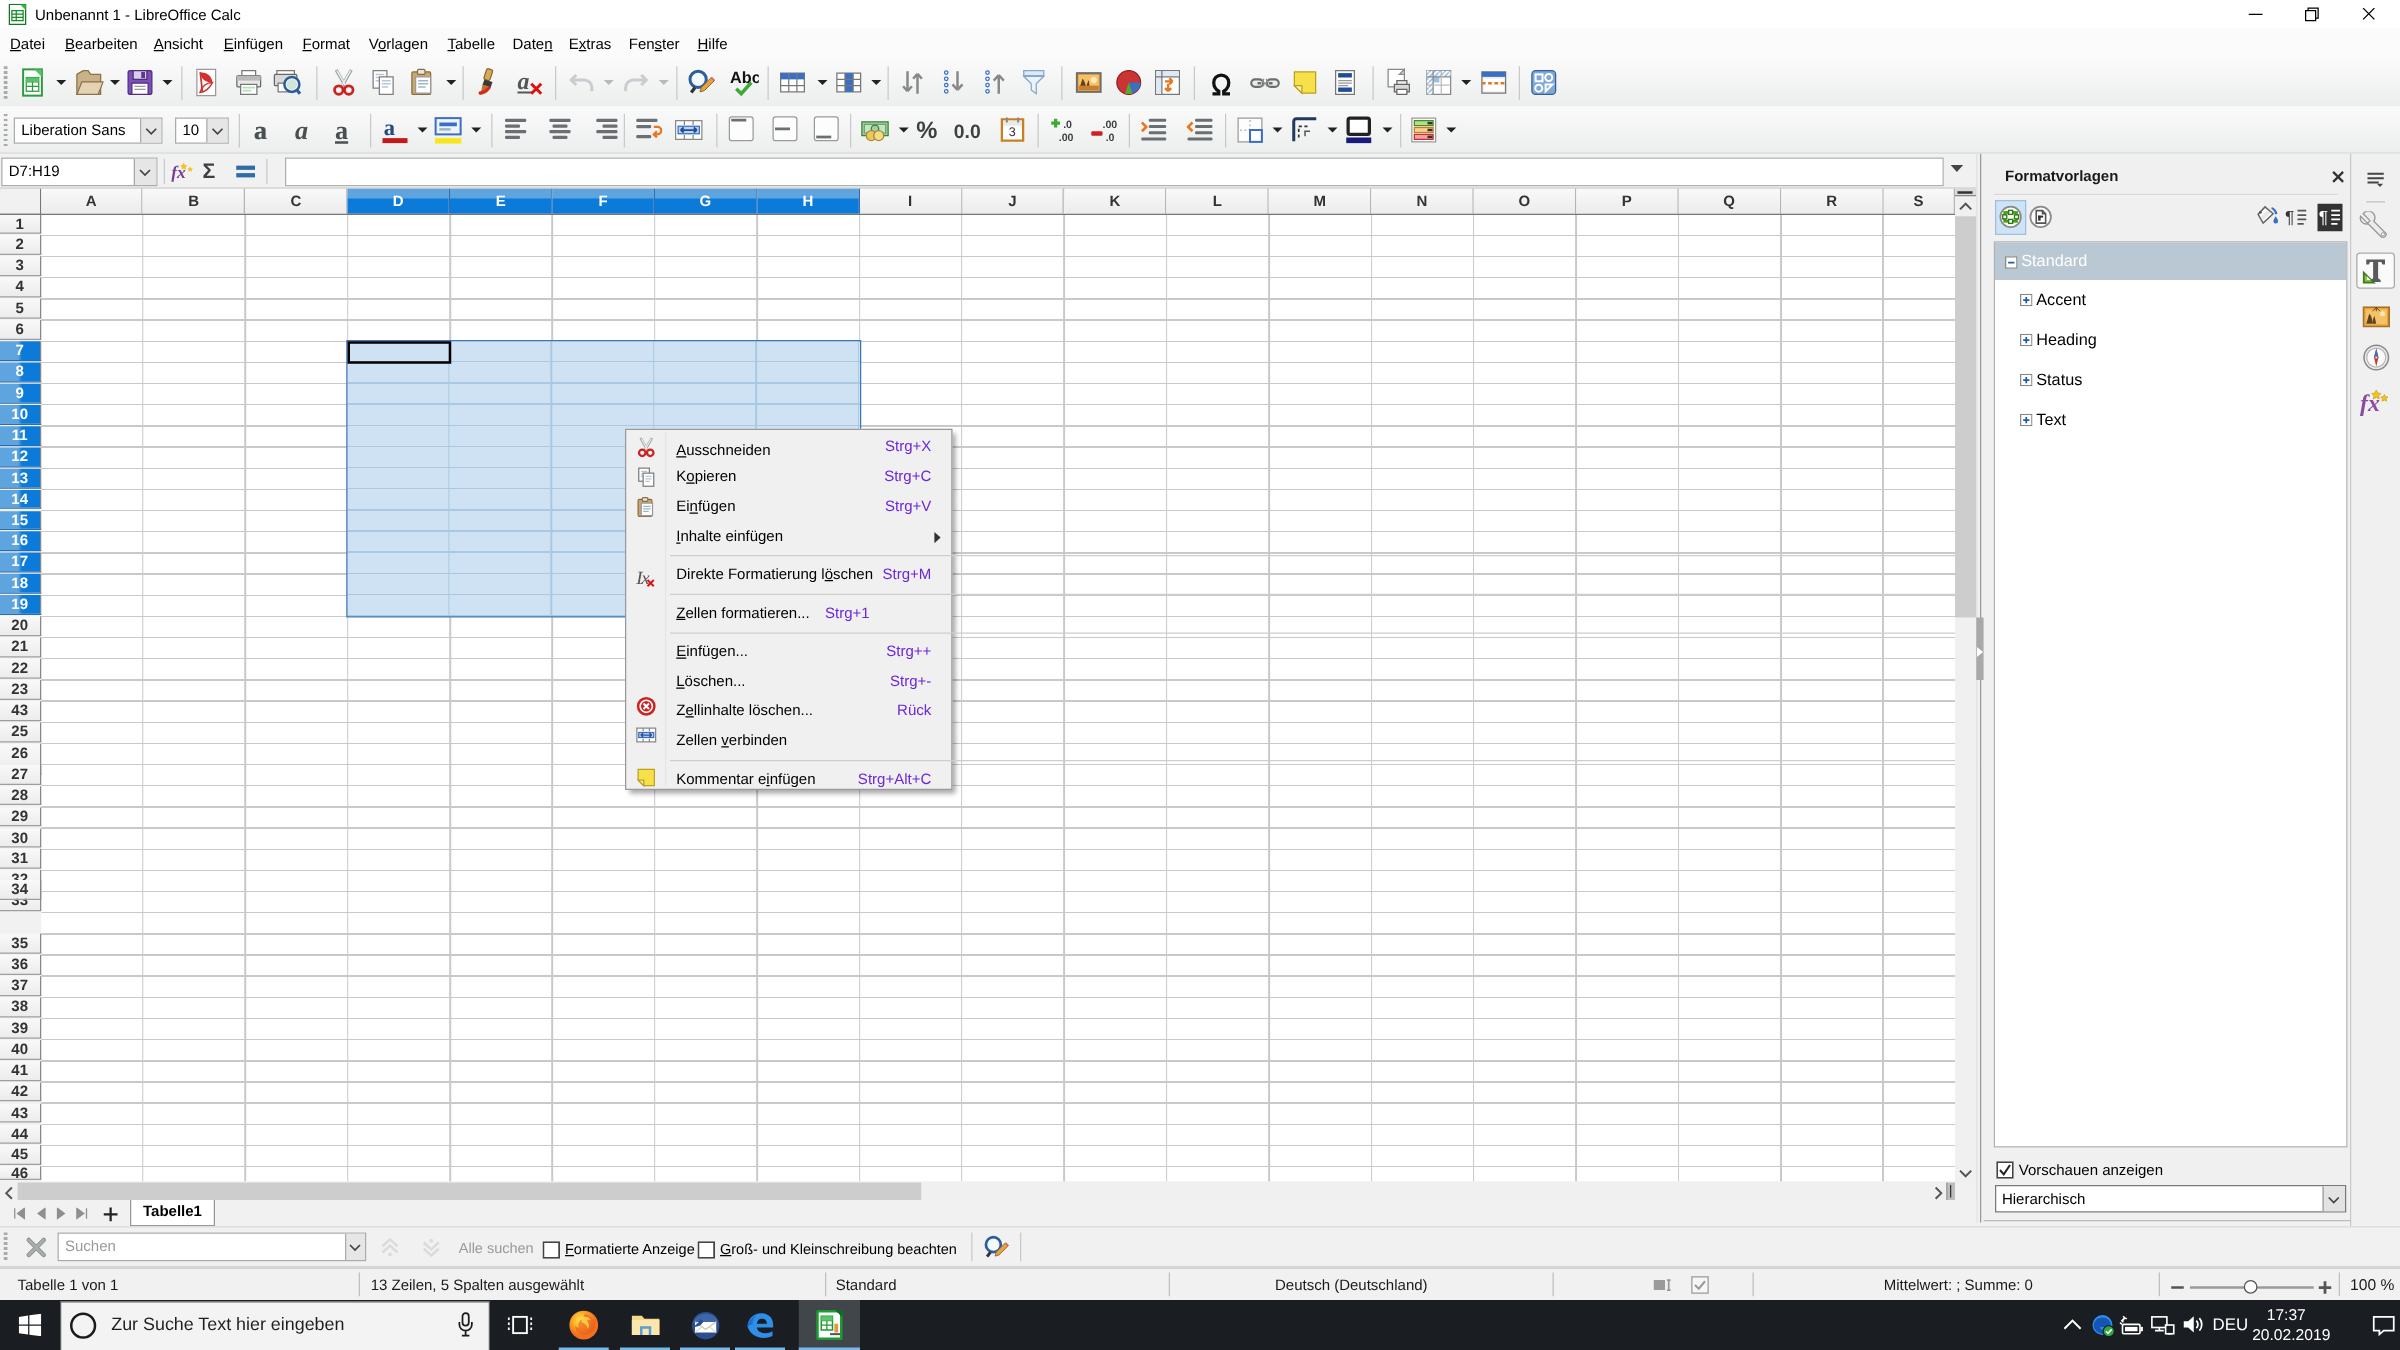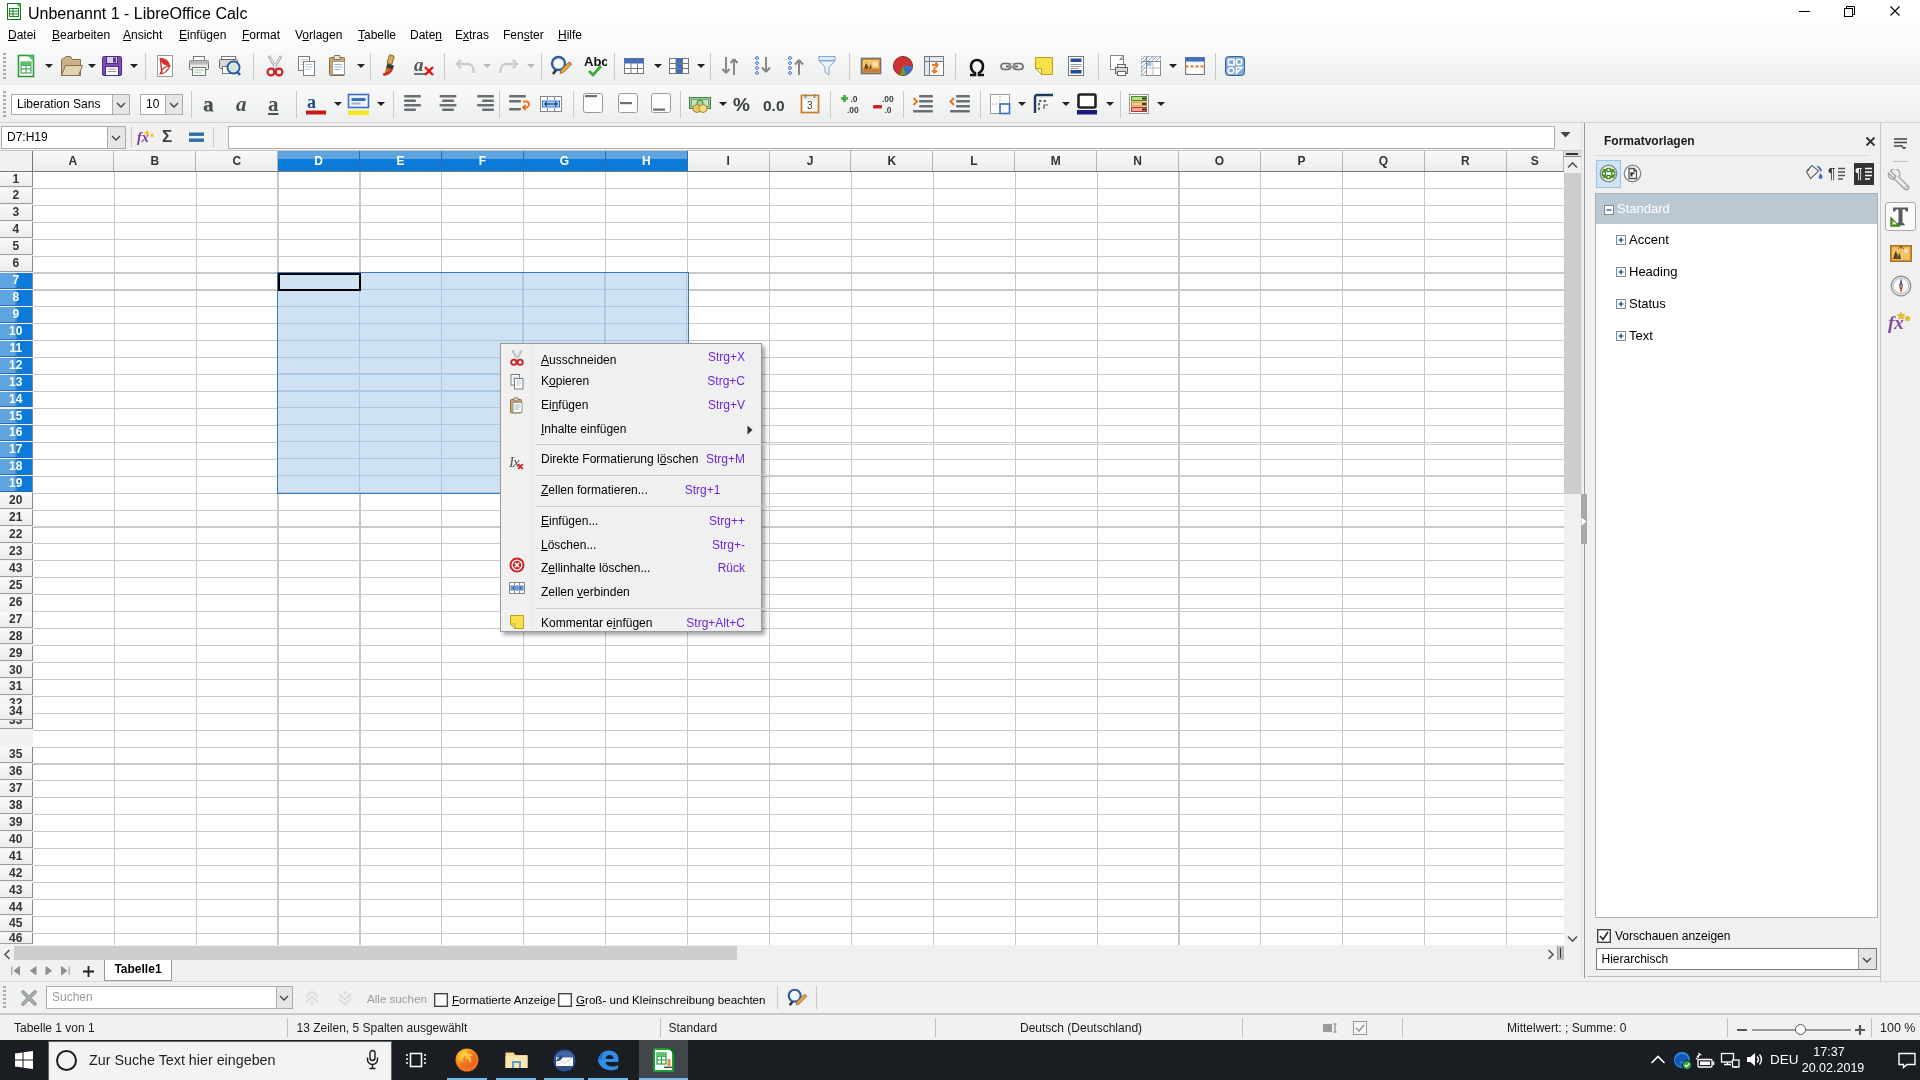--- a/index.html
+++ b/index.html
@@ -23,21 +23,21 @@
 
 <div class="abs" style="left:0;top:0;width:1920px;height:23px;background:#fff;"></div>
 <svg class="abs" style="left:6px;top:3px" width="17" height="17" viewBox="0 0 17 17">
 <rect x="1.5" y="0.5" width="13" height="16" fill="#fff" stroke="#127622" stroke-width="1"></rect>
 <path d="M14.5 0.5 L14.5 5 L10 0.5 Z" fill="#35bb46"></path>
 <rect x="3.5" y="5.5" width="9" height="8" fill="none" stroke="#188a2a" stroke-width="1"></rect>
 <line x1="3.5" y1="8.2" x2="12.5" y2="8.2" stroke="#188a2a"></line>
     <line x1="3.5" y1="10.9" x2="12.5" y2="10.9" stroke="#188a2a"></line>
 <line x1="7" y1="5.5" x2="7" y2="13.5" stroke="#188a2a"></line>
   </svg>
-<div class="abs" style="left:28px;top:5px;font-size:16px;color:#000;">Unbenannt 1 - LibreOffice Calc</div>
+<div class="abs" style="left:28px;top:5px;font-size:12px;color:#000;">Unbenannt 1 - LibreOffice Calc</div>
 <svg class="abs" style="left:1796px;top:3px" width="16" height="16">
     <line x1="3" y1="8.5" x2="14" y2="8.5" stroke="#000" stroke-width="1"></line>
   </svg>
 <svg class="abs" style="left:1841px;top:3px" width="17" height="17">
     <rect x="3.5" y="5.5" width="8" height="8" fill="#fff" stroke="#000"></rect>
     <path d="M5.5 5.5 v-2 h8 v8 h-2" fill="none" stroke="#000"></path>
   </svg>
 <svg class="abs" style="left:1887px;top:3px" width="16" height="16">
     <path d="M3.5 3.5 L12.5 12.5 M12.5 3.5 L3.5 12.5" stroke="#000" stroke-width="1.1"></path>
   </svg>
@@ -566,21 +566,21 @@
 <div class="msep" style="top:444.4px;"></div>
 <div class="mi" style="top:448.3px;">Direkte Formatierung l<u>ö</u>schen</div>
 <div class="msc" style="top:448.3px;left:660px;width:85px;text-align:right;right:auto;">Strg+M</div>
 <svg class="abs" style="left:508.0px;top:453.5px" width="18" height="18" viewBox="0 0 18 18">
     <text x="1" y="13" font-family="Liberation Serif" font-style="italic" font-size="15" fill="#555">I</text>
 <text x="5" y="13" font-family="Liberation Serif" font-style="italic" font-size="15" fill="#555">x</text>
 <path d="M10 10 l5 5 M15 10 l-5 5" stroke="#d11" stroke-width="1.6"></path>
   </svg>
 <div class="msep" style="top:475.1px;"></div>
 <div class="mi" style="top:479.0px;"><u>Z</u>ellen formatieren...</div>
-<div class="msc" style="top:479.0px;left:660px;width:85px;text-align:center;right:auto;">Strg+1</div>
+<div class="msc" style="top:479.0px;left:660px;width:85px;text-align:left;right:auto;">Strg+1</div>
 <div class="msep" style="top:505.8px;"></div>
 <div class="mi" style="top:509.7px;"><u>E</u>infügen...</div>
 <div class="msc" style="top:509.7px;left:660px;width:85px;text-align:right;right:auto;">Strg++</div>
 <div class="mi" style="top:533.5px;"><u>L</u>öschen...</div>
 <div class="msc" style="top:533.5px;left:660px;width:85px;text-align:right;right:auto;">Strg+-</div>
 <div class="mi" style="top:557.3px;">Z<u>e</u>llinhalte löschen...</div>
 <div class="msc" style="top:557.3px;left:660px;width:85px;text-align:right;right:auto;">Rück</div>
 <svg class="abs" style="left:508.0px;top:555.8px" width="18" height="18" viewBox="0 0 18 18">
     <circle cx="9" cy="9" r="7.5" fill="#cc2222"></circle>
     <circle cx="9" cy="9" r="5.5" fill="#fff"></circle>

